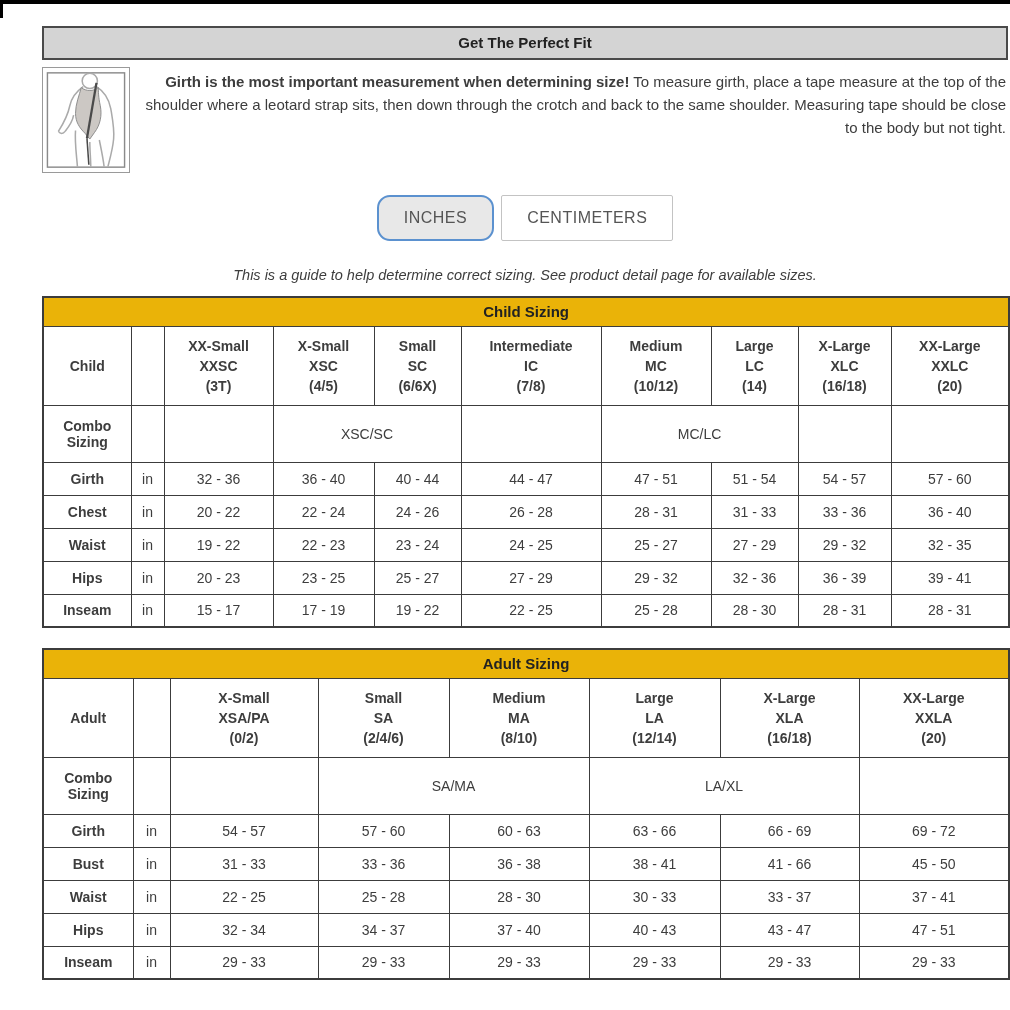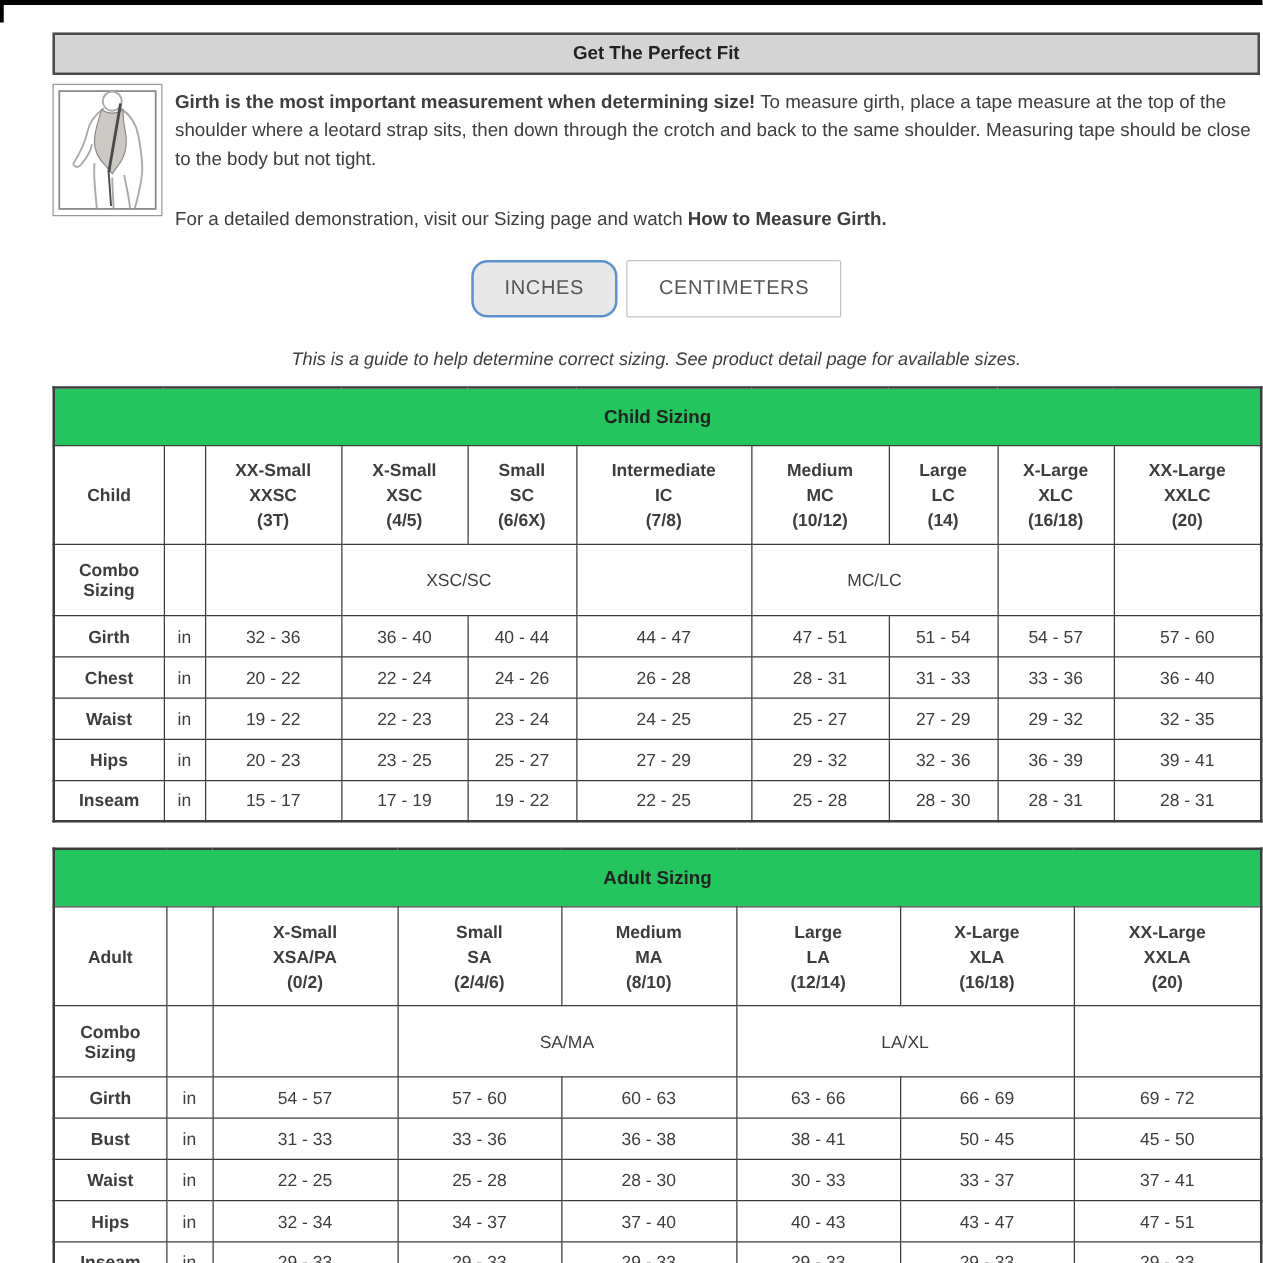--- a/index.html
+++ b/index.html
@@ -39,21 +39,21 @@
     width: 88px; height: 106px;
     border: 1px solid #9a9a9a;
     background: #fff;
     flex: 0 0 auto;
     padding: 3px;
   }
   .figure-box svg { width: 100%; height: 100%; display: block; }
   .intro-text {
     flex: 1;
     padding: 3px 2px 0 10px;
-    text-align: left;
+    text-align: right;
   }
   .intro-p {
     margin: 0;
     font-size: 15px;
     line-height: 23px;
   }
   .demo-line {
     margin: 27px 0 0 0;
     font-size: 15px;
     line-height: 20px;
@@ -101,25 +101,25 @@
   }
   table.size-table td {
     border: 1px solid #3c3c3c;
     text-align: center;
     padding: 0 2px;
     overflow: hidden;
   }
   #child-table { margin-top: 13px; }
   #adult-table { margin-top: 20px; }
   td.tbar {
-    background: #22c55e;
+    background: #eab308;
     font-weight: bold;
     font-size: 15px;
     color: #222;
-    height: 46px;
+    height: 29px;
     border-bottom: 2px solid #3c3c3c;
   }
   tr.hrow td { height: 79px; font-weight: bold; line-height: 20px; margin-left: 16px; }
   tr.crow td { height: 57px; }
   tr.drow td { height: 33px; }
   td.lbl { font-weight: bold; }
   td.thick { border-left: 2px solid #3c3c3c; }
 </style>
 </head>
 <body>
@@ -146,21 +146,20 @@
           <path d="M46 74 C46 83 47 92 47 100"></path>
           <path d="M56 72 C58 82 60 91 61 100"></path>
         </g>
         <path d="M37 17 C35 25 31 34 31 44 C31 53 35 59 41 65 L46 71 L51 64 C57 56 59 46 57 36 C55 27 55 21 55 17 C50 21 42 21 37 17 Z" fill="#ccc8c4" stroke="#8a8a8a" stroke-width="1"></path>
         <line x1="53" y1="12" x2="43" y2="70" stroke="#4a4a4a" stroke-width="2.4"></line>
         <line x1="43" y1="70" x2="45" y2="98" stroke="#4a4a4a" stroke-width="1.6"></line>
       </svg>
     </div>
     <div class="intro-text">
       <p class="intro-p"><b>Girth is the most important measurement when determining size!</b><span> To measure girth, place a tape measure at the top of the shoulder where a leotard strap sits, then down through the crotch and back to the same shoulder. Measuring tape should be close to the body but not tight.</span></p>
-      <p class="demo-line"><span>For a detailed demonstration, visit our Sizing page and watch </span><b>How to Measure Girth.</b></p>
     </div>
   </div>
 
   <div class="toggle-row">
     <span class="btn btn-inches">INCHES</span><span class="btn btn-cm">CENTIMETERS</span>
   </div>
 
   <p class="guide-line">This is a guide to help determine correct sizing. See product detail page for available sizes.</p>
 
   <table class="size-table" id="child-table">
@@ -364,21 +363,21 @@
           <td>66 - 69</td>
           <td class="thick">69 - 72</td>
         </tr>
         <tr class="drow">
           <td class="lbl">Bust</td>
           <td>in</td>
           <td>31 - 33</td>
           <td>33 - 36</td>
           <td>36 - 38</td>
           <td>38 - 41</td>
-          <td>50 - 45</td>
+          <td>41 - 66</td>
           <td class="thick">45 - 50</td>
         </tr>
         <tr class="drow">
           <td class="lbl">Waist</td>
           <td>in</td>
           <td>22 - 25</td>
           <td>25 - 28</td>
           <td>28 - 30</td>
           <td>30 - 33</td>
           <td>33 - 37</td>

